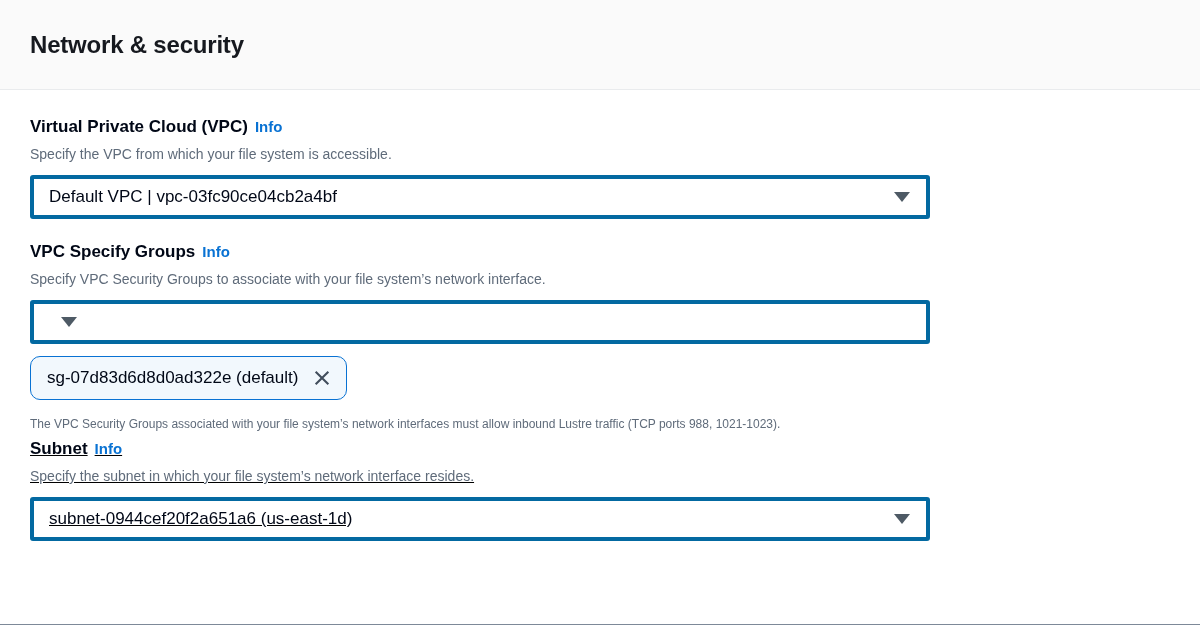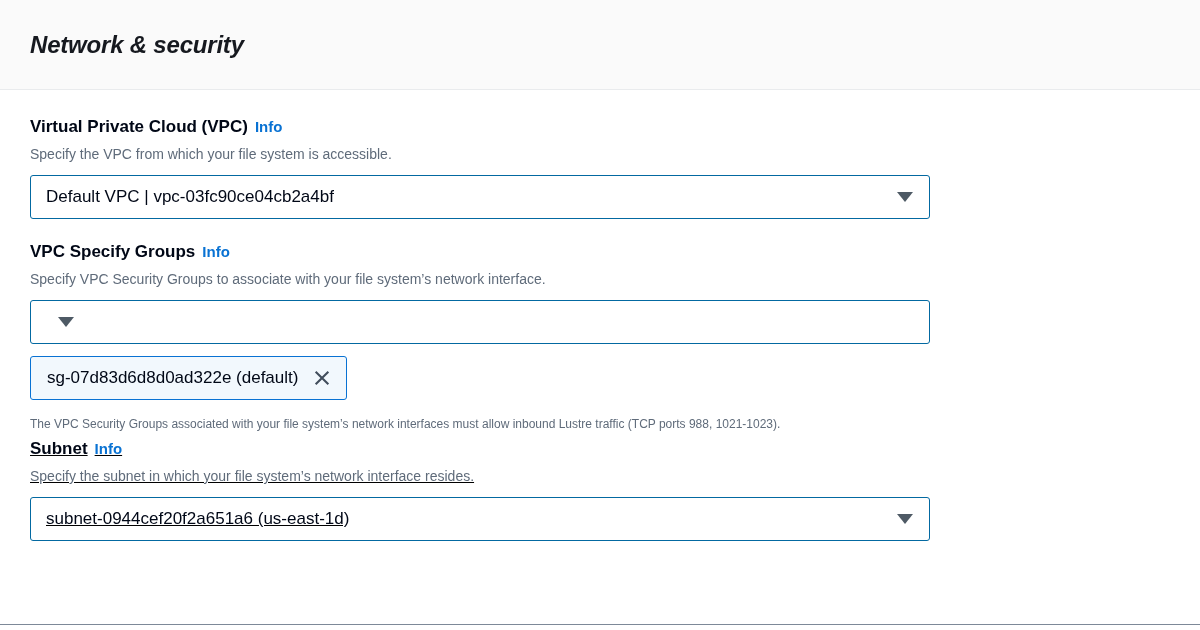--- a/index.html
+++ b/index.html
@@ -28,21 +28,20 @@
   
   .panel-header {
     height: 90px;
     box-sizing: border-box;
     background: #fafafa;
     border-bottom: 1px solid #e9ebed;
     display: flex;
     align-items: center;
     padding: 0 30px;
     flex: none;
-    font-style: italic;
   }
   .panel-title {
     font-size: 24px;
     font-weight: bold;
     color: #16191f;
     letter-spacing: -0.2px;
     line-height: 30px;
   }
 
   
@@ -80,21 +79,21 @@
     margin-top: 5px;
     display: block;
   }
 
   
   .select {
     margin-top: 10px;
     width: 900px;
     height: 44px;
     box-sizing: border-box;
-    border: 1px solid #0369a1;
+    border: 4px solid #0369a1;
     border-radius: 3px;
     background: #ffffff;
     display: flex;
     align-items: center;
     justify-content: space-between;
     padding: 0 16px 0 15px;
     cursor: pointer;
   }
   .select-value {
     font-size: 17px;
@@ -123,21 +122,21 @@
     margin-top: 12px;
     display: flex;
   }
   .token {
     display: inline-flex;
     align-items: center;
     height: 44px;
     box-sizing: border-box;
     background: #f2f8fd;
     border: 1px solid #0972d3;
-    border-radius: 3px;
+    border-radius: 10px;
     padding: 0 13px 0 16px;
     cursor: default;
   }
   .token-label {
     font-size: 17px;
     color: #000716;
     line-height: 22px;
     white-space: nowrap;
   }
   .token-dismiss {

